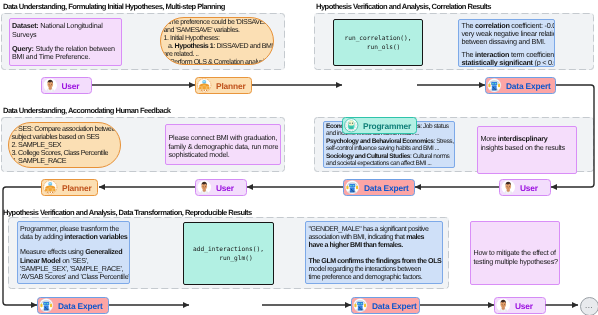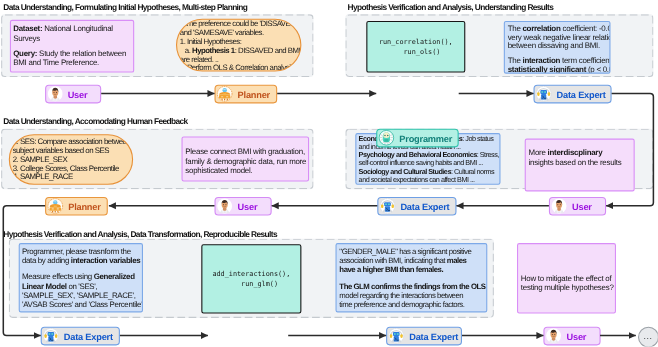--- a/index.html
+++ b/index.html
@@ -24,21 +24,21 @@
            line-height:9px;text-align:center;color:#161616;white-space:pre;}
 
   .badge{position:absolute;box-sizing:border-box;border-radius:3.5px;
          display:flex;align-items:center;height:17px;border:1px solid;
          font-size:8.4px;font-weight:bold;letter-spacing:-0.18px;}
   .badge .ic{width:14.5px;height:14.5px;margin-left:1px;flex:0 0 auto;}
   .badge .lb{margin-left:4.5px;white-space:nowrap;}
   .bg-purple{background:#f3ddfc;border-color:#d48bf5;}
   .bg-orange{background:#fcdfb3;border-color:#e9963c;}
   .bg-green{background:#b3f0e4;border-color:#2ec4ab;margin-top:40px;}
-  .bg-blue{background:#e5e5e5;border-color:#6e9fe5;}
+  .bg-blue{background:#fca5a5;border-color:#6e9fe5;}
   .cl-purple{color:#9b10e0;}
   .cl-orange{color:#c0531d;}
   .cl-green{color:#12817a;}
   .cl-blue{color:#1157cb;}
 
   .tbox.nw{white-space:nowrap;}
   .tbox .gap{display:block;height:5.5px;}
   .tbox.g8 .gap{height:7.5px;}
   .t66{font-size:6.6px;letter-spacing:-0.45px;line-height:7.5px;}
   .t68{font-size:7.1px;letter-spacing:-0.45px;line-height:7.9px;}
@@ -126,21 +126,21 @@
       <path d="M4.4 21.6c0.6-3.6 3-5.6 7.6-5.6s7 2 7.6 5.6z" fill="#d5d9dd"></path>
       <rect x="8.1" y="12.3" width="7.8" height="8.4" rx="1.4" fill="#2f7fe0"></rect>
       <path d="M10.3 15.2l1.7 1.8-1.7 1.8" fill="none" stroke="#1b2e4a" stroke-width="1" stroke-linecap="round" stroke-linejoin="round"></path>
       <path d="M13 18.8h2.1" stroke="#1b2e4a" stroke-width="1" stroke-linecap="round"></path>
       <circle cx="12" cy="12" r="11" fill="none" stroke="#cfd8e6" stroke-width="1.1" stroke-dasharray="1.4 1.2"></circle>
     </g>
    </defs>
   </svg>
 
   <div class="sec-title" style="left:3px;top:2px">Data Understanding, Formulating Initial Hypotheses, Multi-step Planning</div>
-  <div class="sec-title" style="left:316px;top:2px">Hypothesis Verification and Analysis, Understanding Results</div>
+  <div class="sec-title" style="left:316px;top:2px">Hypothesis Verification and Analysis, Correlation Results</div>
 
   <div class="panel" style="left:1px;top:13px;width:284px;height:57px">
       <svg preserveAspectRatio="none">
         <rect class="pdash" rx="3" ry="3" fill="none" stroke="#c5cacf" stroke-width="1" stroke-dasharray="7 3.2"></rect>
       </svg>
     </div>
   <div class="panel" style="left:314px;top:13px;width:280px;height:57px">
       <svg preserveAspectRatio="none">
         <rect class="pdash" rx="3" ry="3" fill="none" stroke="#c5cacf" stroke-width="1" stroke-dasharray="7 3.2"></rect>
       </svg>

